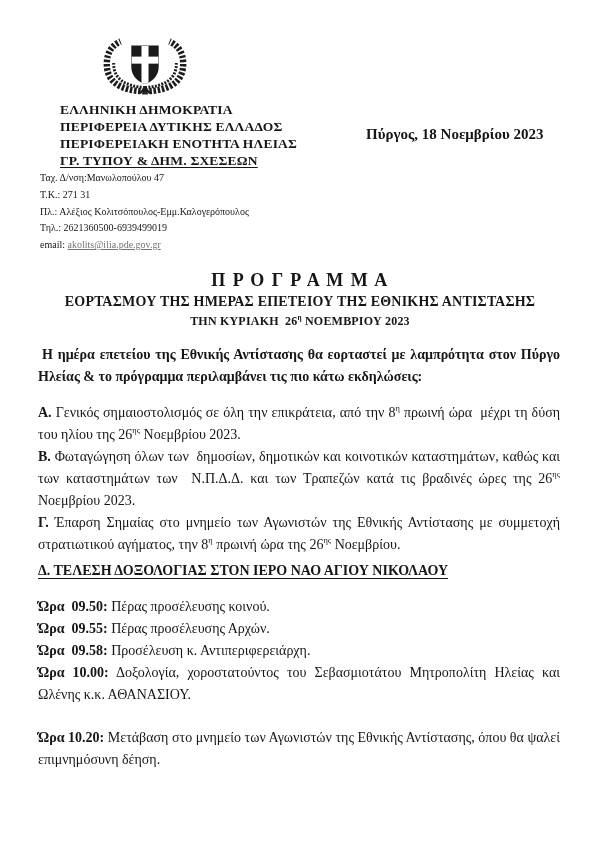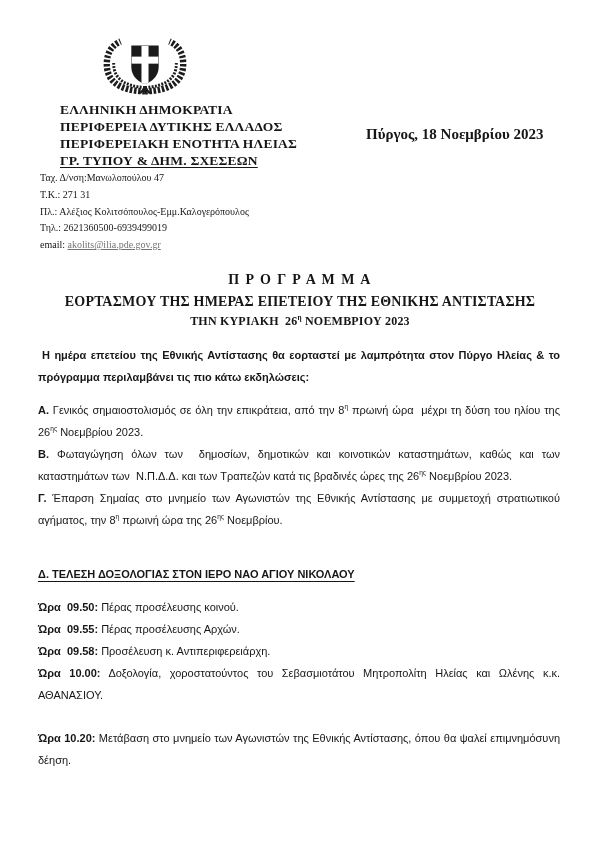--- a/index.html
+++ b/index.html
@@ -12,34 +12,34 @@
   .emblem { display:block; margin:37px 0 0 100px; }
   .org-block { margin:6px 0 0 60px; }
   .org-line { font-weight:bold; font-size:13.5px; line-height:17px; letter-spacing:0.2px; }
   .org-line.underlined { text-decoration:underline; text-underline-offset:2px; }
   .contact-block { margin:1px 0 0 40px; }
   .contact-line { font-size:10px; line-height:16.8px; }
   .email-link { text-decoration:underline; color:#737373; cursor:pointer; }
   .doc-date { position:absolute; left:366px; top:97px; font-weight:bold; font-size:15px; white-space:nowrap;margin-top:29px; }
   
   .title-block { text-align:center; margin-top:17px; font-weight:bold; }
-  .title-l1 { font-size:14px; letter-spacing:1.5px; line-height:18px; }
+  .title-l1 { font-size:18px; letter-spacing:1.5px; line-height:18px; }
   .title-l2 { font-size:14px; line-height:19px; margin-top:3px; letter-spacing:0.2px; }
   .title-l3 { font-size:12px; line-height:19px; margin-top:1px; letter-spacing:0.2px; }
   
   .body-text {
-    margin:0 40px 0 38px; font-family:Liberation Sans, sans-serif;
-    font-size:11px; line-height:22px; text-align:justify;
+    margin:0 40px 0 38px; font-family:Liberation Serif, serif;
+    font-size:14px; line-height:22px; text-align:justify;
   }
   .intro-par { font-weight:bold; margin-top:13px; text-indent:4px; }
   .section-par { margin:0; }
   .section-par.first { margin-top:9px; }
   .marker { font-weight:bold; }
   .dox-heading {
-    font-weight:bold; margin-top:32px; text-align:left;
+    font-weight:bold; margin-top:4px; text-align:left;
     text-decoration:underline; text-underline-offset:3px;
   }
   .sched-par { margin:0; }
   .sched-par.gap-before { margin-top:21px; }
   .sched-time { font-weight:bold; }
   sup { font-size:60%; line-height:0; vertical-align:super; }
 </style>
 </head>
 <body>
 

